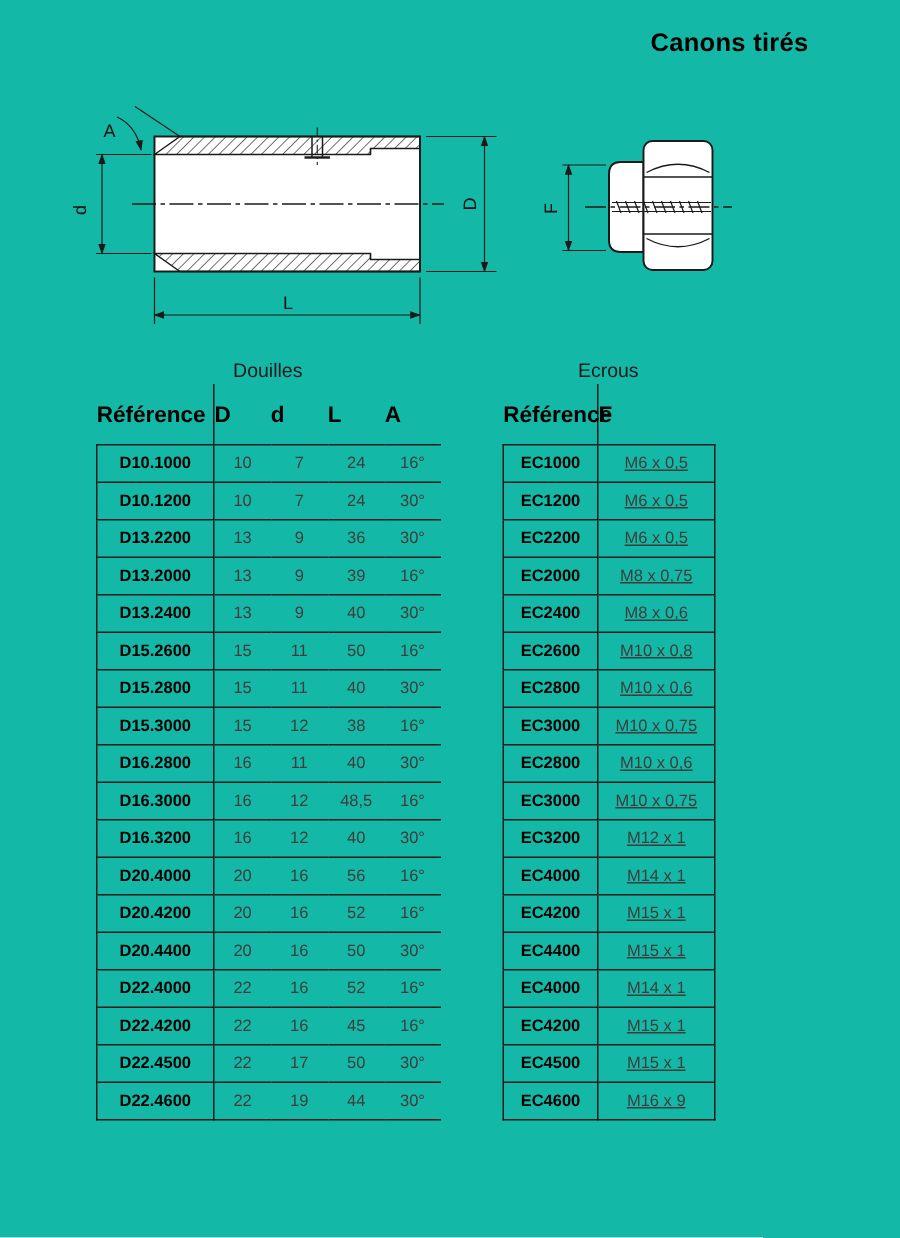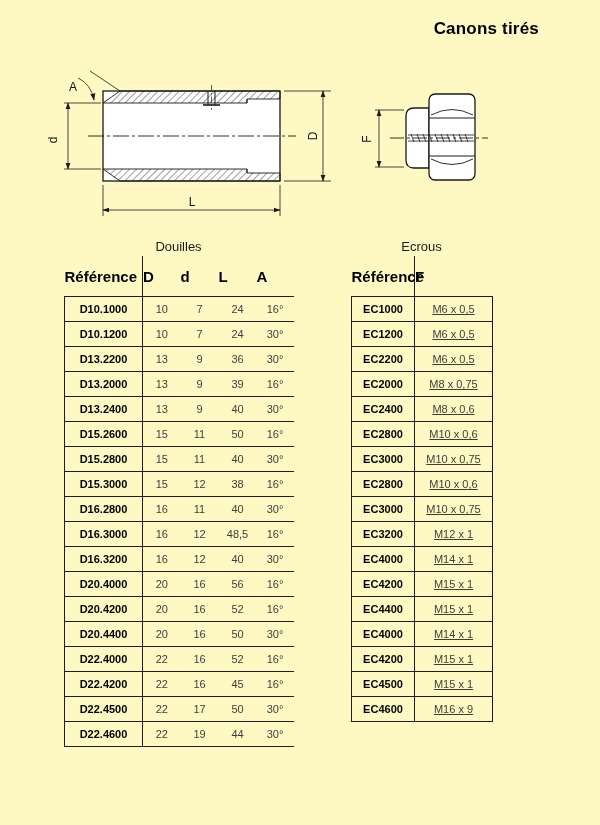--- a/index.html
+++ b/index.html
@@ -1,31 +1,31 @@
 <!DOCTYPE html>
 <html><head>
 <meta charset="utf-8">
 <style>
   html,body{margin:0;padding:0;background:#ffffff;}
   .page{
-    position:relative;width:600px;height:825px;background:#fef9c3;overflow:hidden;
+    position:relative;width:600px;height:825px;background:#14b8a6;overflow:hidden;
     font-family:"Liberation Sans", sans-serif;color:#111;
   }
   .page-title{
     position:absolute;top:19px;right:61px;margin:0;
     font-size:17px;font-weight:bold;letter-spacing:.2px;color:#000;
   }
   svg text{font-family:"Liberation Sans", sans-serif;}
   .drawing{position:absolute;}
   #douille-svg{left:40px;top:60px;}
   #ecrou-svg{left:355px;top:85px;}
 
   .tablesec{position:absolute;top:240px;}
   #douilles-sec{left:64px;width:229px;}
-  #ecrous-sec{left:351px;width:141px;}
+  #ecrous-sec{left:335px;width:141px;}
   .section-title{
     text-align:center;font-size:13px;color:#1a1a1a;height:16px;line-height:14px;
   }
   table{border-collapse:collapse;table-layout:fixed;width:100%;}
   th{
     height:40px;vertical-align:middle;text-align:left;
     font-size:15px;font-weight:bold;color:#000;padding:0;
   }
   td{
     height:24px;vertical-align:middle;text-align:center;
@@ -323,20 +323,24 @@
           </tr>
           <tr>
             <td class="ref">EC2000</td>
             <td>M8 x 0,75</td>
           </tr>
           <tr>
             <td class="ref">EC2400</td>
             <td>M8 x 0,6</td>
           </tr>
           <tr>
+            <td class="ref">EC2600</td>
+            <td>M10 x 0,8</td>
+          </tr>
+          <tr>
             <td class="ref">EC2800</td>
             <td>M10 x 0,6</td>
           </tr>
           <tr>
             <td class="ref">EC3000</td>
             <td>M10 x 0,75</td>
           </tr>
           <tr>
             <td class="ref">EC2800</td>
             <td>M10 x 0,6</td>

